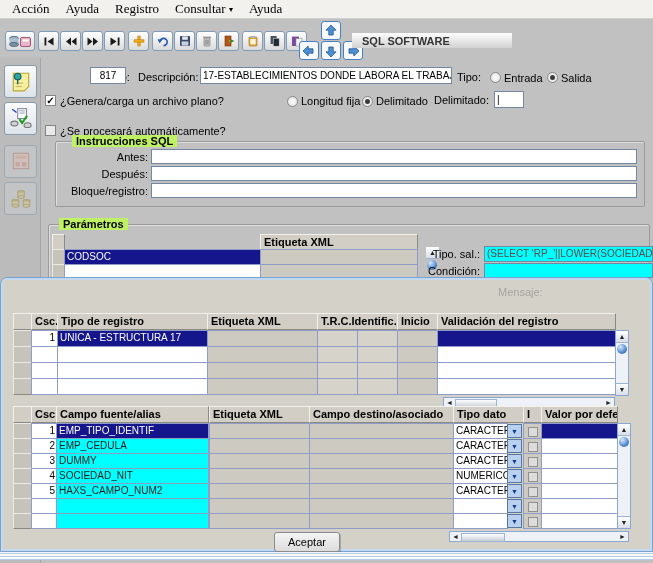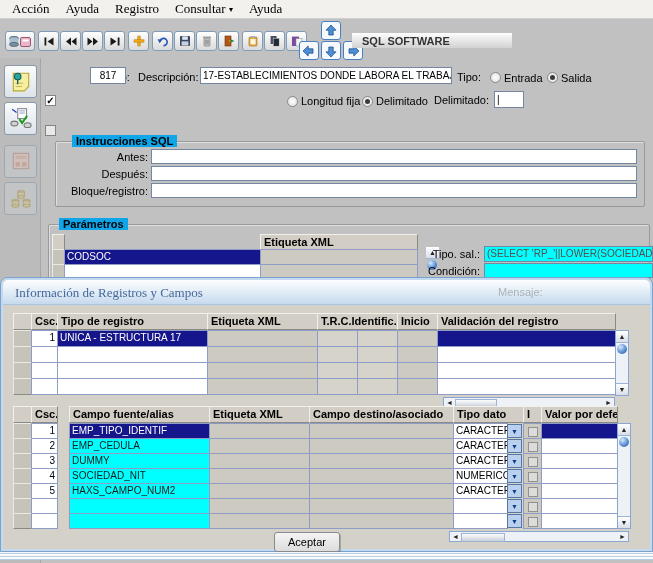--- a/index.html
+++ b/index.html
@@ -30,21 +30,21 @@
   .inp{position:absolute;background:#fff;border:1px solid #7387a0;box-sizing:border-box;
        font-size:10px;padding:0 2px;line-height:14px;white-space:nowrap;overflow:hidden;}
   .cyan{background:#00ffff;color:#5c4a4a;}
   .chk{position:absolute;width:11px;height:11px;background:#fff;border:1px solid #848484;box-sizing:border-box;
        font-size:10px;line-height:9px;text-align:center;font-weight:bold;}
   .chk.off{background:#e9e9e9;}
   .radio{position:absolute;width:11px;height:11px;border-radius:50%;border:1px solid #8a8a8a;
          background:radial-gradient(#ffffff,#dcdcdc);box-sizing:border-box;}
   .radio.on::after{content:"";display:block;width:5px;height:5px;margin:2px 0 0 2px;border-radius:50%;background:#3a3a3a;}
   .fieldset{position:absolute;border:1px solid #9a9a9a;border-radius:2px;box-shadow:inset 1px 1px 0 #dedede;}
-  .legend{position:absolute;top:-7px;background:#0ea5e9;padding:0 4px;font-weight:bold;white-space:nowrap;}
+  .legend{position:absolute;top:-7px;background:#bef264;padding:0 4px;font-weight:bold;white-space:nowrap;}
   
   .hcell{position:absolute;background:#d2cec5;border:1px solid;border-color:#f2f0ea #8a8a82 #8a8a82 #f2f0ea;
          font-weight:bold;padding:1px 3px;box-sizing:border-box;white-space:nowrap;overflow:hidden;}
   .cell{position:absolute;border:1px solid #8f9cc8;box-sizing:border-box;background:#fff;
         padding:0 2px;white-space:nowrap;overflow:hidden;font-size:10px;line-height:14px;}
   .cell.gray{background:#cdcac2;}
   .cell.lgray{background:#d6d3cb;}
   .cell.ind{background:#c6c3bb;border-color:#ebe9e3 #8a8a82 #8a8a82 #ebe9e3;}
   .cell.sel{background:#15158c;color:#fff;}
   .cell.cy{background:#00ffff;color:#1a1a1a;}
@@ -71,21 +71,21 @@
   .ghost{position:absolute;color:#787878;opacity:.5;}
   .arow,.brow{position:absolute;left:0;width:653px;}
   .arow{height:17px;} .brow{height:16px;}
   .arow .cell,.ahead .hcell{top:0;height:17px;}
   .brow .cell{top:0;height:16px;}
   
   .a1{left:12px;width:19px;} .a2{left:30px;width:27px;} .a3{left:56px;width:151px;}
   .a4{left:206px;width:111px;} .a5{left:316px;width:41px;} .a5m{left:316px;width:81px;}
   .a6{left:356px;width:41px;} .a7{left:396px;width:41px;} .a8{left:436px;width:179px;}
   
-  .b1{left:12px;width:19px;} .b2{left:30px;width:27px;} .b3{left:68px;width:153px;}
+  .b1{left:12px;width:19px;} .b2{left:30px;width:27px;} .b3{left:55px;width:153px;}
   .b4{left:208px;width:101px;} .b5{left:308px;width:145px;} .b6{left:452px;width:55px;}
   .b6h{left:452px;width:71px;} .b7{left:522px;width:19px;} .b8{left:540px;width:77px;}
   .button{position:absolute;background:linear-gradient(#f4f4f4,#dcdcdc);border:1px solid #8a8a8a;border-radius:3px;
           text-align:center;box-sizing:border-box;box-shadow:1px 1px 0 rgba(0,0,0,.2);}
   .stripe{position:absolute;left:0;top:552px;width:653px;height:8px;
           background:repeating-linear-gradient(180deg,#f4f8fc 0 1px,#b7cde6 1px 2px,#ffffff 2px 3px);}
 </style>
 </head>
 <body>
 
@@ -287,28 +287,30 @@
   <div class="inp" style="left:90px;top:67px;width:36px;height:17px;text-align:center;line-height:15px;">817</div>
   <span class="lbl" style="left:138px;top:71px;">Descripción:</span>
   <div class="inp" style="left:200px;top:67px;width:252px;height:17px;line-height:15px;">17-ESTABLECIMIENTOS DONDE LABORA EL TRABAJADOR</div>
   <span class="lbl" style="left:457px;top:71px;">Tipo:</span>
   <span class="radio" style="left:490px;top:72px;"></span>
   <span class="lbl" style="left:504px;top:72px;">Entrada</span>
   <span class="radio on" style="left:547px;top:72px;"></span>
   <span class="lbl" style="left:561px;top:72px;">Salida</span>
 
   <span class="chk" style="left:45px;top:95px;"><span>✓</span></span>
+  <span class="lbl" style="left:60px;top:95px;">¿Genera/carga un archivo plano?</span>
   <span class="radio" style="left:287px;top:96px;"></span>
   <span class="lbl" style="left:301px;top:95px;">Longitud fija</span>
   <span class="radio on" style="left:362px;top:96px;"></span>
   <span class="lbl" style="left:376px;top:95px;">Delimitado</span>
   <span class="lbl" style="left:434px;top:94px;">Delimitado:</span>
   <div class="inp" style="left:494px;top:91px;width:30px;height:17px;line-height:15px;">|</div>
 
   <span class="chk off" style="left:45px;top:125px;"></span>
+  <span class="lbl" style="left:60px;top:125px;">¿Se procesará automáticamente?</span>
 
   <div class="fieldset" style="left:55px;top:141px;width:588px;height:64px;">
     <span class="legend" style="left:16px;">Instrucciones SQL</span>
   </div>
   <span class="rlbl" style="left:38px;top:151px;width:110px;">Antes:</span>
   <div class="inp" style="left:151px;top:149px;width:486px;height:15px;"></div>
   <span class="rlbl" style="left:38px;top:168px;width:110px;">Después:</span>
   <div class="inp" style="left:151px;top:166px;width:486px;height:15px;"></div>
   <span class="rlbl" style="left:30px;top:185px;width:118px;">Bloque/registro:</span>
   <div class="inp" style="left:151px;top:183px;width:486px;height:15px;"></div>
@@ -326,23 +328,20 @@
   <div class="cell gray" style="left:260px;top:264px;width:158px;height:16px;"></div>
   <div class="sarrow" style="left:426px;top:247px;width:13px;position:absolute;">▲</div>
   <div class="orb" style="left:427px;top:260px;position:absolute;"></div>
 
   <span class="rlbl" style="left:420px;top:248px;width:60px;">Tipo. sal.:</span>
   <div class="inp cyan" style="left:484px;top:246px;width:169px;height:16px;">(SELECT 'RP_'||LOWER(SOCIEDAD_NIT)||'.E</div>
   <span class="rlbl" style="left:420px;top:265px;width:60px;">Condición:</span>
   <div class="inp cyan" style="left:484px;top:263px;width:169px;height:15px;"></div>
 
   <div class="dialog">
-    <div class="dtitle">
-      <span>Información de Registros y Campos</span>
-    </div>
     <span class="ghost" style="left:497px;top:8px;">Mensaje:</span>
 
     <div class="ahead">
       <div class="hcell a1" style="top:35px;"></div>
       <div class="hcell a2" style="top:35px;">Csc.</div>
       <div class="hcell a3" style="top:35px;">Tipo de registro</div>
       <div class="hcell a4" style="top:35px;">Etiqueta XML</div>
       <div class="hcell a5m" style="top:35px;">T.R.C.Identific.</div>
       <div class="hcell a7" style="top:35px;">Inicio</div>
       <div class="hcell a8" style="top:35px;">Validación del registro</div>

